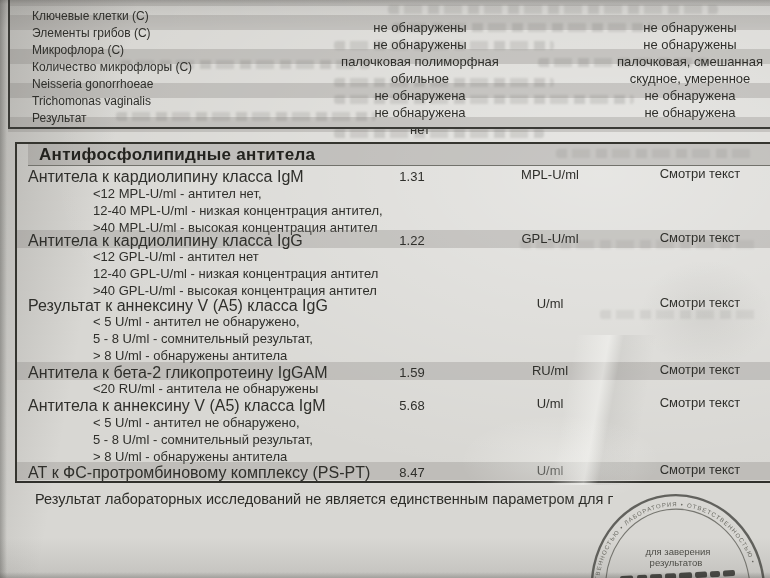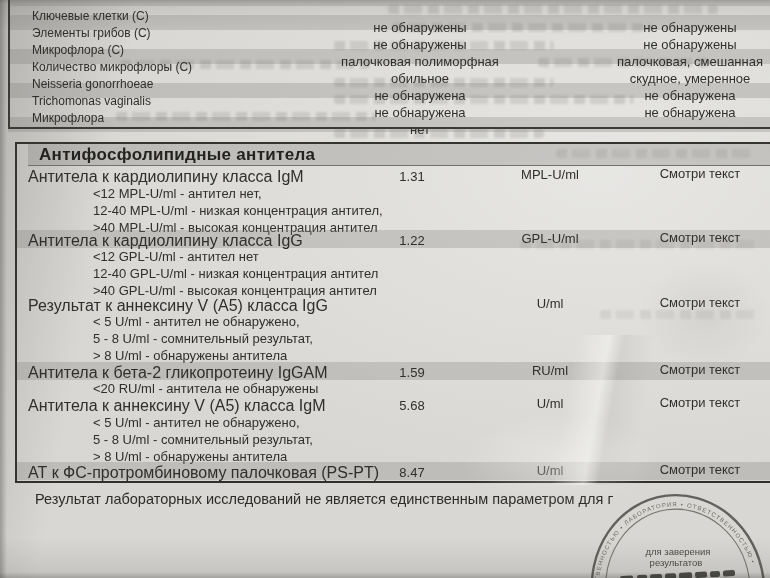--- a/index.html
+++ b/index.html
@@ -110,21 +110,21 @@
       <span class="t-value">не обнаружена</span>
       <span class="t-ref">не обнаружена</span>
     </div>
     <div class="t-row" style="top:93px">
       <span class="t-label">Trichomonas vaginalis</span>
       <span class="t-value">не обнаружена</span>
       <span class="t-ref">не обнаружена</span>
     </div>
     <div class="t-row" style="top:110px">
       <div class="t-band"></div>
-      <span class="t-label">Микрофлора</span>
+      <span class="t-label">Результат</span>
       <span class="t-value">нет</span>
       <span class="t-ref"></span>
     </div>
 
     <div class="tt-left-border"></div>
     <div class="tt-bottom"></div>
   </section>
 
   <section>
     <div class="apl-top"></div>
@@ -174,21 +174,21 @@
       <span class="c1">Антитела к аннексину V (А5) класса IgM</span>
       <span class="c2">5.68</span>
       <span class="c3">U/ml</span>
       <span class="c4">Смотри текст</span>
     </div>
     <div class="note" style="top:415px">&lt; 5 U/ml - антител не обнаружено,</div>
     <div class="note" style="top:432px">5 - 8 U/ml - сомнительный результат,</div>
     <div class="note" style="top:449px">&gt; 8 U/ml - обнаружены антитела</div>
 
     <div class="mr shaded" style="top:464px">
-      <span class="c1">АТ к ФС-протромбиновому палочковая (PS-PT)</span>
+      <span class="c1">АТ к ФС-протромбиновому комплексу (PS-PT)</span>
       <span class="c2">8.47</span>
       <span class="c3">U/ml</span>
       <span class="c4">Смотри текст</span>
     </div>
 
     <div class="apl-bottom"></div>
   </section>
 
   <p class="footer-note">Результат лабораторных исследований не является единственным параметром для по</p>
 

